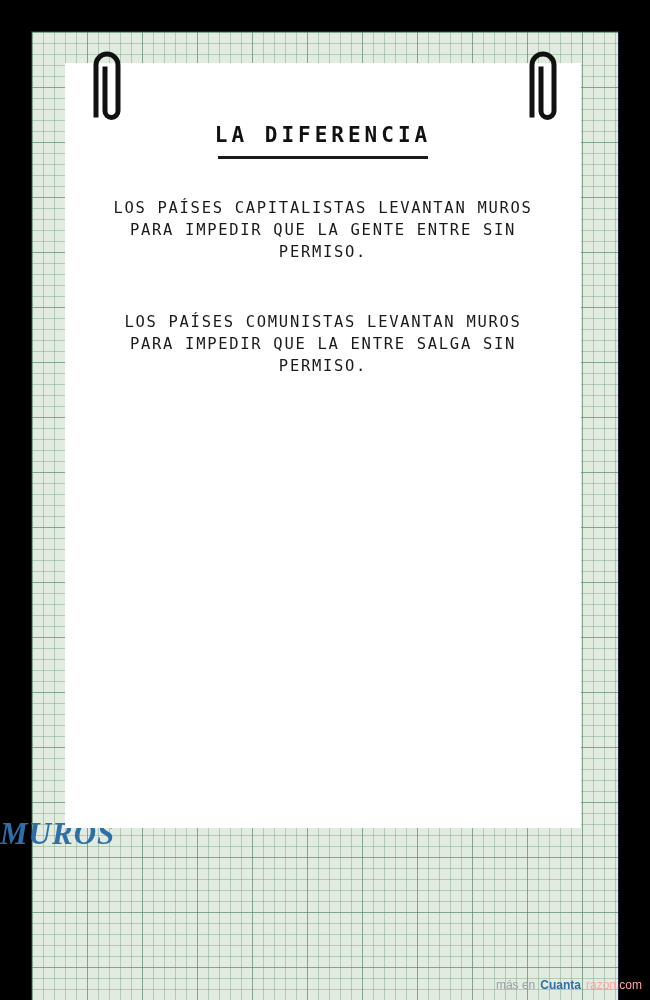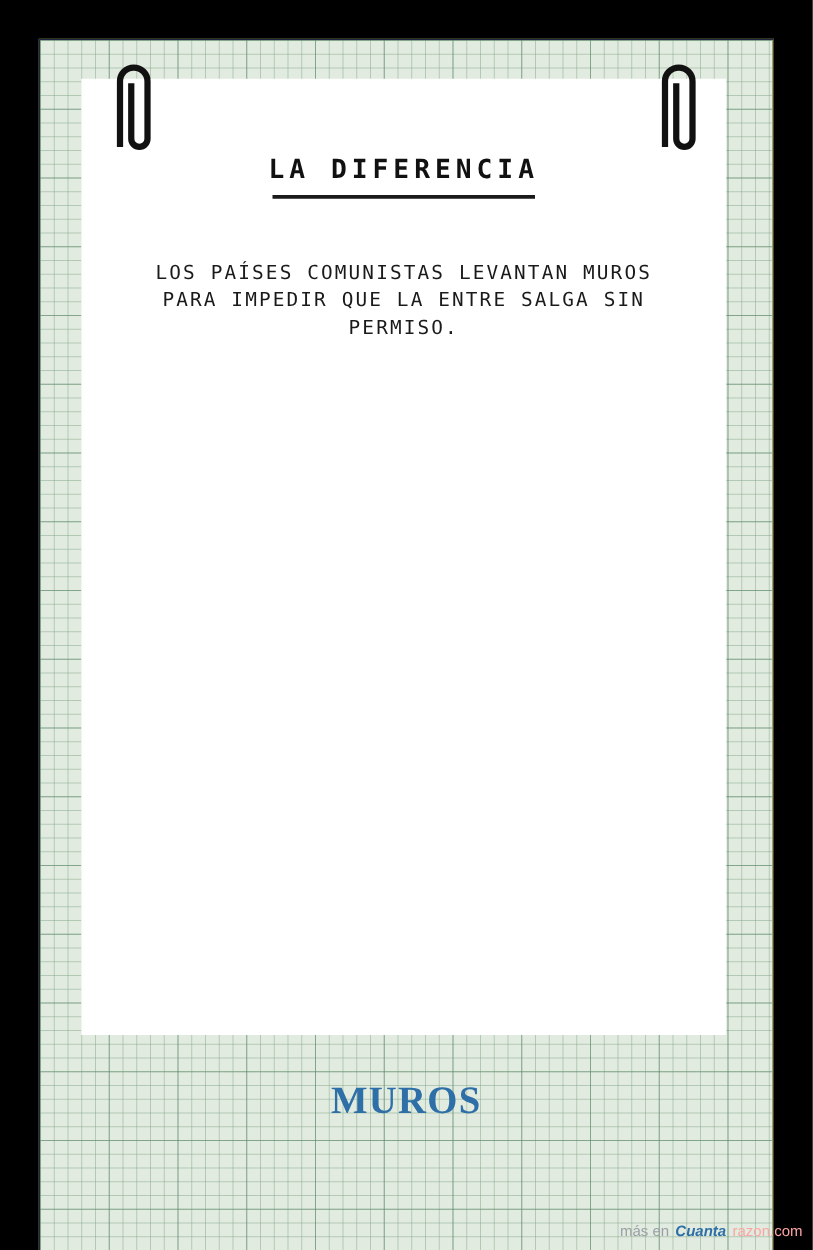--- a/index.html
+++ b/index.html
@@ -98,23 +98,24 @@
     width: 34px;
     height: 70px;
   }
   .clip-left  { left: 58px;  top: 19px; }
   .clip-right { right: 58px; top: 19px; }
 
   
   .caption {
     position: absolute;
     left: 0;
-    top: 862px;
+    top: 816px;
     width: 650px;
-    text-align: center;
+    text-align: left;
+    font-style: italic;
   }
   .caption-title {
     font-family: "Liberation Serif", serif;
     font-size: 31px;
     color: #2e6fa7;
     letter-spacing: 1px;
     margin: 0;
   }
   .caption-sub {
     font-family: "Liberation Sans", sans-serif;
@@ -129,34 +130,35 @@
     right: 8px;
     bottom: 8px;
     display: flex;
     align-items: baseline;
     gap: 5px;
     font-family: "Liberation Sans", sans-serif;
     font-size: 12px;
     text-align: right;
   }
   .footer-pre { color: #9aa0a6; }
-  .footer-brand-1 { color: #2e6fa7; font-weight: bold; font-style: italic; }
+  .footer-brand-1 { color: #2e6fa7; font-weight: bold; }
   .footer-brand-2 { color: #fca5a5; }
 </style>
 </head>
 <body>
 
 <div class="card-area">
   <div class="grid-bg"></div>
 
   <div class="paper">
     <div class="paper-inner">
       <div class="doc-title">LA DIFERENCIA</div>
       <div class="title-rule"></div>
 
+      <p class="para p2">LOS PAÍSES CAPITALISTAS LEVANTAN MUROS PARA IMPEDIR QUE LA GENTE ENTRE SIN PERMISO.</p>
       <p class="para p3">LOS PAÍSES COMUNISTAS LEVANTAN MUROS PARA IMPEDIR QUE LA ENTRE SALGA SIN PERMISO.</p>
     </div>
   </div>
 
   <span class="clip clip-left">
     <svg viewBox="0 0 34 70" width="34" height="70">
       <path d="M6 64 V14 a11 11 0 0 1 22 0 V60 a6.5 6.5 0 0 1 -13 0 V18" fill="none" stroke="#111111" stroke-width="5" stroke-linecap="square" stroke-linejoin="miter"></path>
     </svg>
   </span>
   <span class="clip clip-right">

